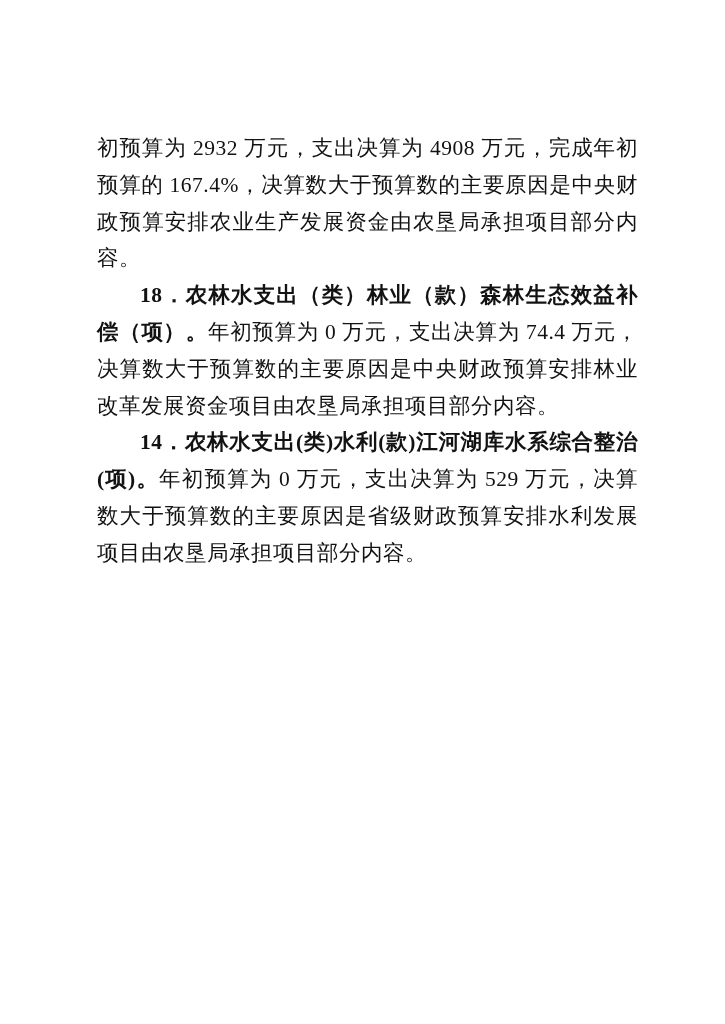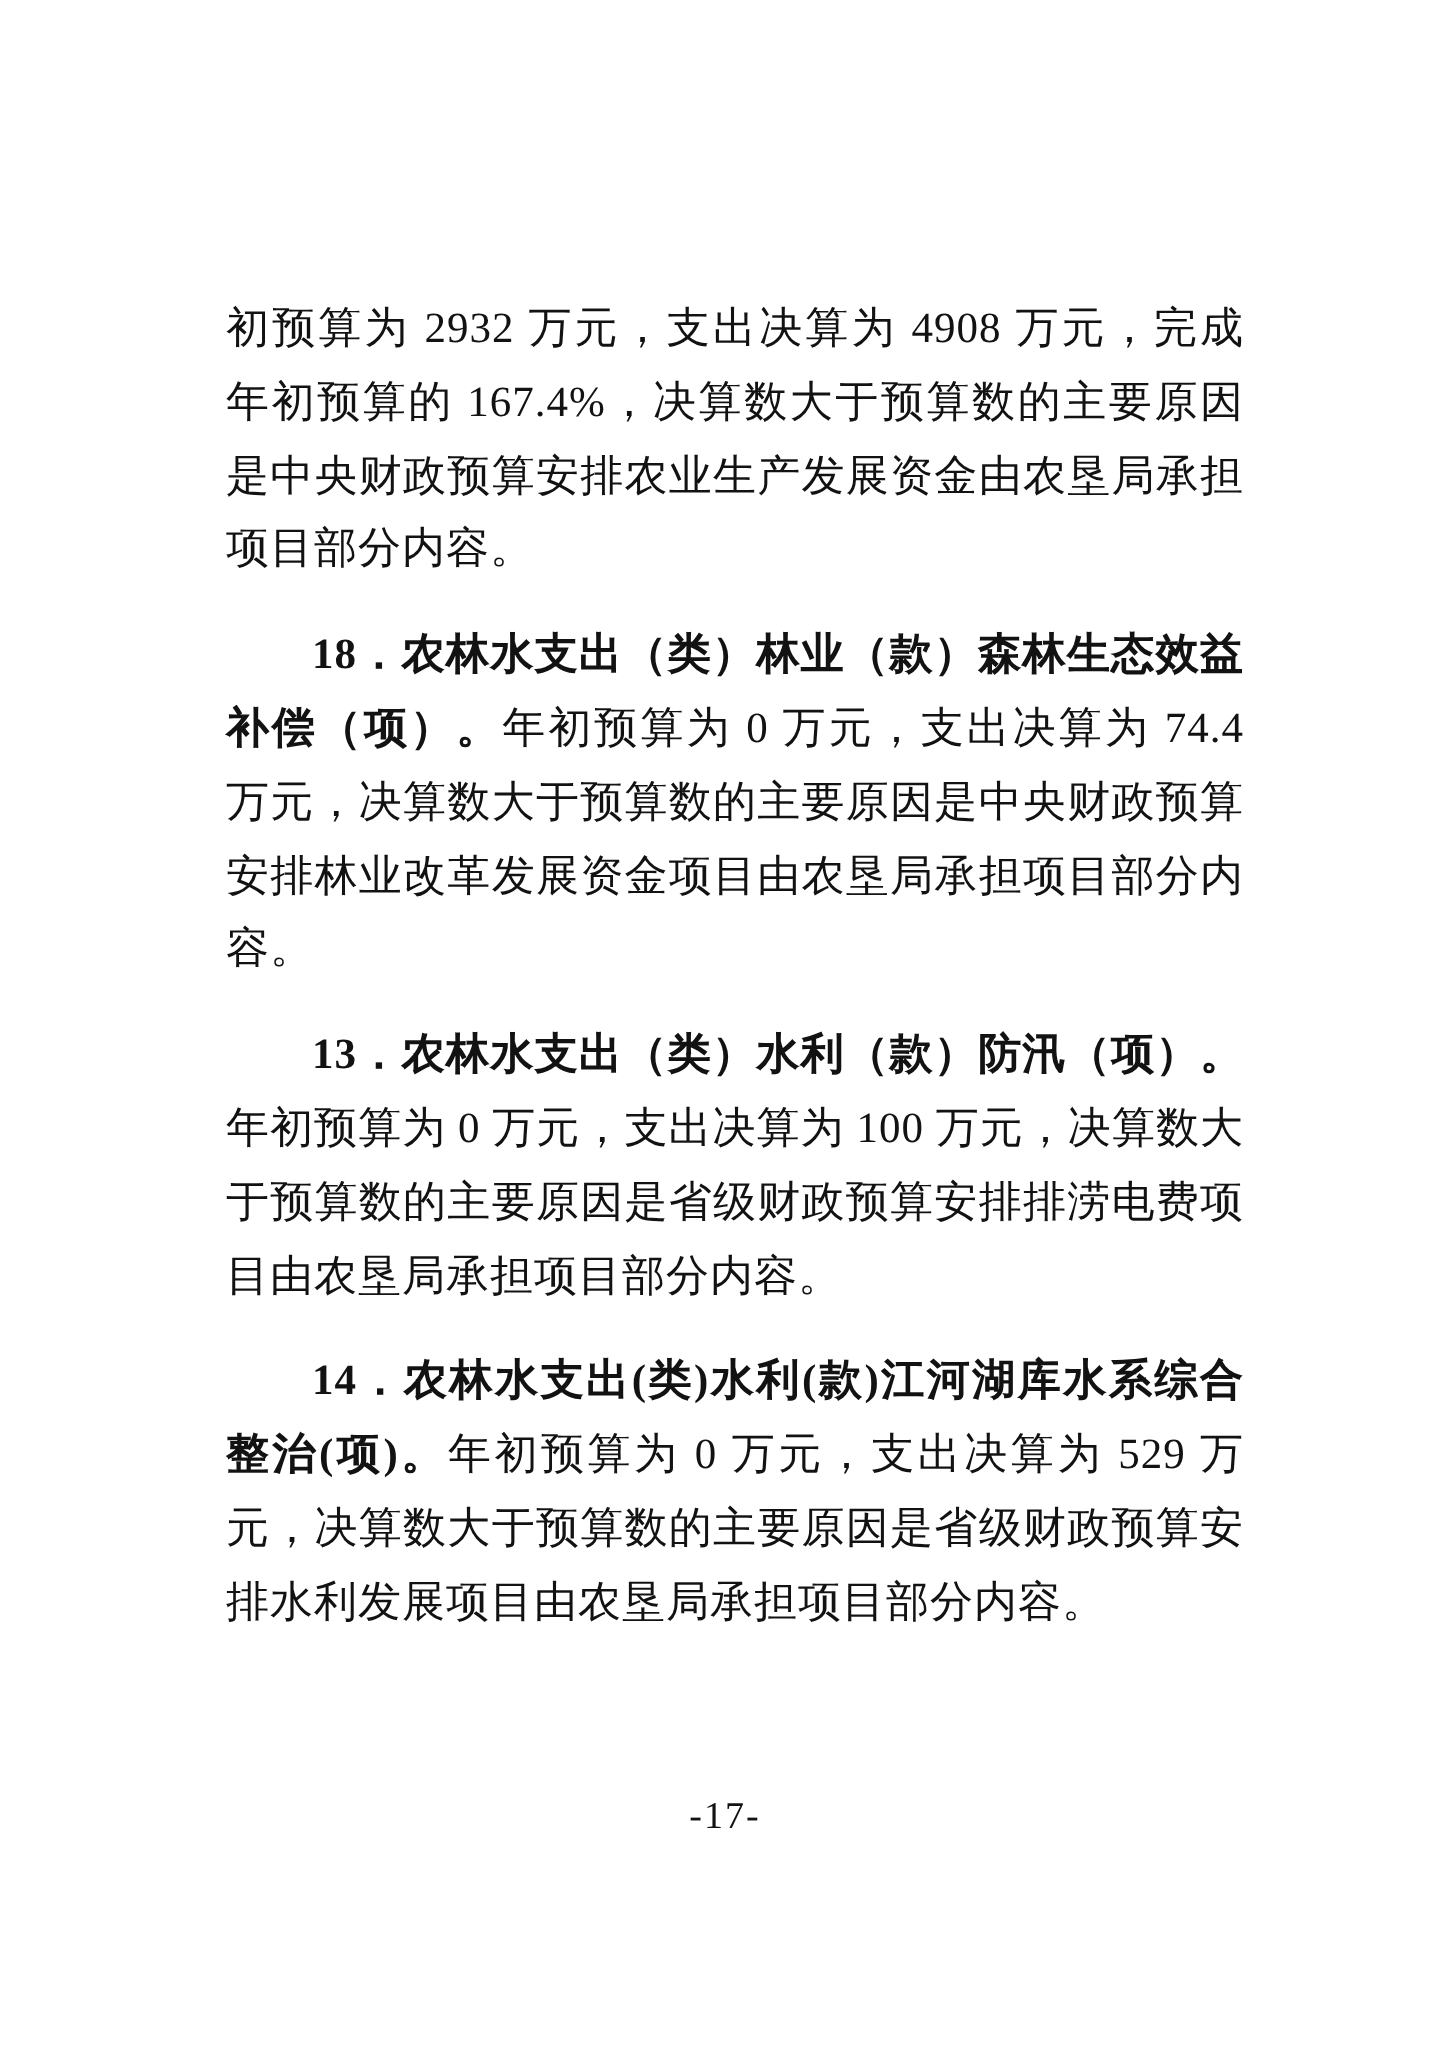--- a/index.html
+++ b/index.html
@@ -20,21 +20,21 @@
     position: absolute;
     left: 97px;
     top: 130px;
     width: 541px;
     font-size: 21.5px;
     line-height: 36.8px;
     text-align: justify;
     letter-spacing: 0.5px;
   }
   .para {
-    margin: 16px;
+    margin: 0;
     padding: 0;
     text-indent: 2em;
   }
   .para.no-indent {
     text-indent: 0;
   }
   .para strong {
     font-weight: 700;
   }
   .page-number {
@@ -53,22 +53,20 @@
 
 <div class="page">
 
   <div class="content">
 
     <p class="para no-indent"><span>初预算为 2932 万元，支出决算为 4908 万元，完成年初预算的 167.4%，决算数大于预算数的主要原因是中央财政预算安排农业生产发展资金由农垦局承担项目部分内容。</span></p>
 
     <p class="para"><strong>18．农林水支出（类）林业（款）森林生态效益补偿（项）。</strong><span>年初预算为 0 万元，支出决算为 74.4 万元，决算数大于预算数的主要原因是中央财政预算安排林业改革发展资金项目由农垦局承担项目部分内容。</span></p>
 
 
-    <p class="para"><strong>13．农林水支出（类）水利（款）防汛（项）。</strong><span>年初预算为 0 万元，支出决算为 100 万元，决算数大于预算数的主要原因是省级财政预算安排排涝电费项目由农垦局承担项目部分内容。</span></p>
 
     <p class="para"><strong>14．农林水支出(类)水利(款)江河湖库水系综合整治(项)。</strong><span>年初预算为 0 万元，支出决算为 529 万元，决算数大于预算数的主要原因是省级财政预算安排水利发展项目由农垦局承担项目部分内容。</span></p>
 
 
   </div>
 
-  <div class="page-number">-17-</div>
 
 </div>
 
 </body></html>

